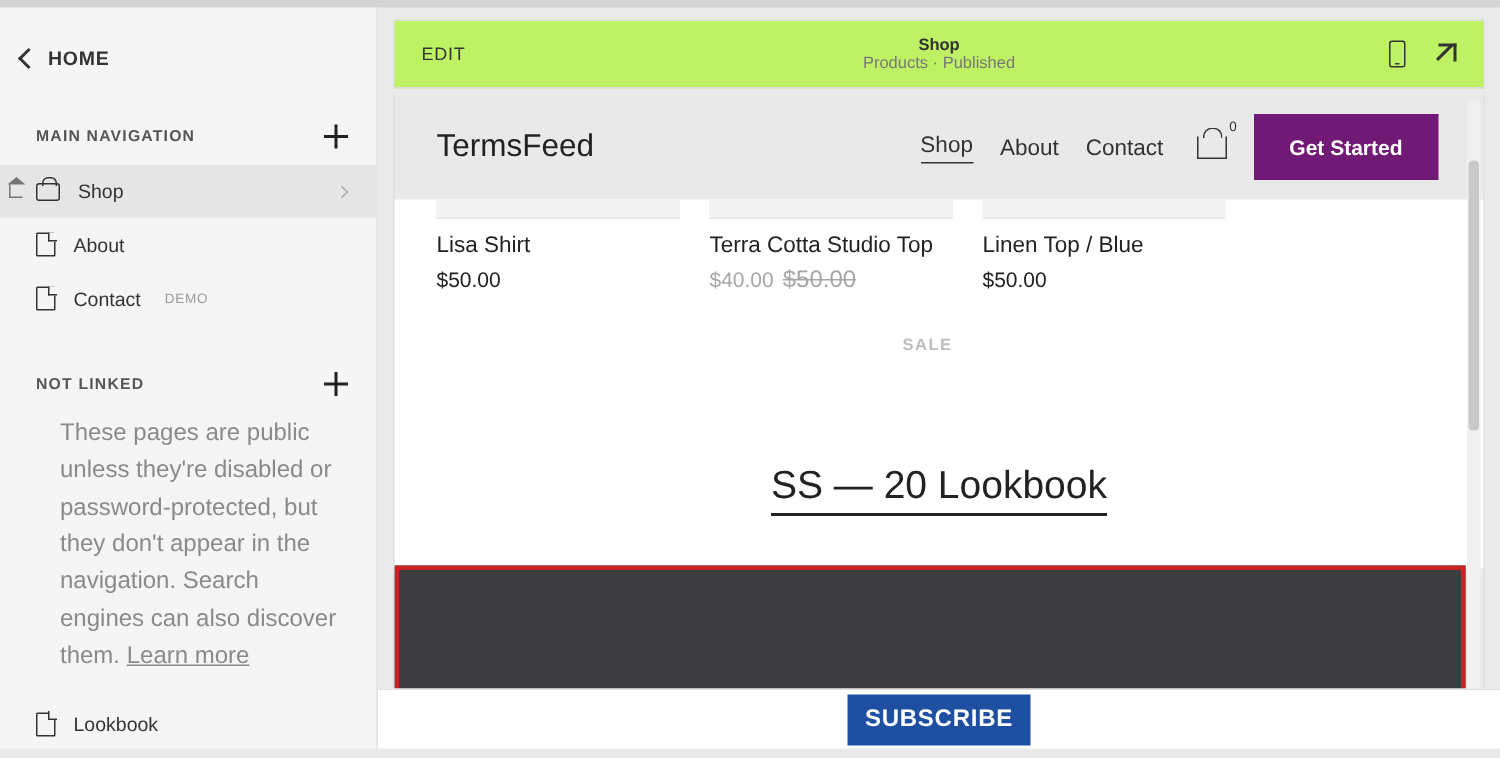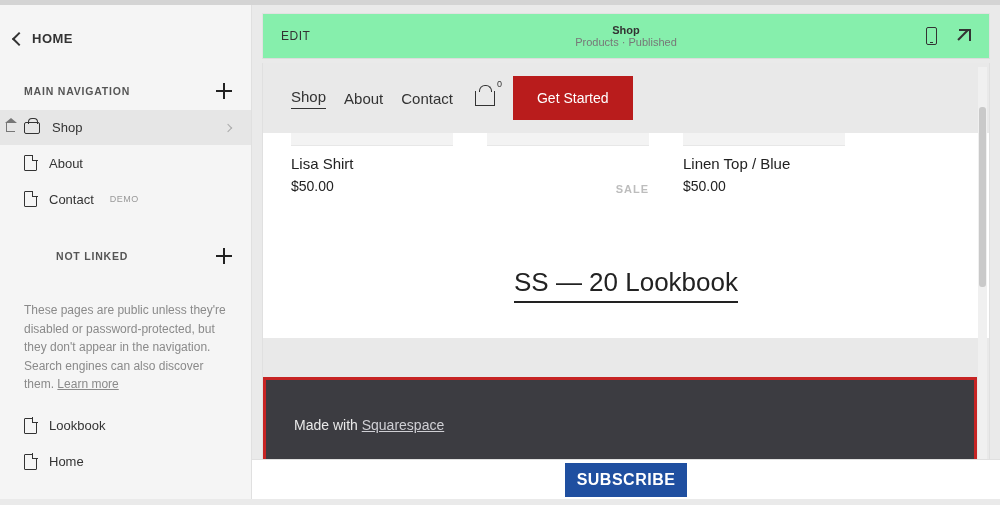--- a/index.html
+++ b/index.html
@@ -78,32 +78,31 @@
   }
   .cart-icon-sm::before {
     content:""; position:absolute; top:-5px; left:3px;
     width:8px; height:5px; border:1.5px solid #333; border-bottom:none;
     border-radius: 4px 4px 0 0;
   }
   .demo-tag {
     font-size: 9px; color: #999; letter-spacing: .5px; margin-left: 4px;
   }
   .not-linked-desc {
-    font-size: 12px; color: #8a8a8a; line-height: 1.55;
-    padding: 2px 22px 14px 24px;
-    margin-top: 24px;
+    font-size: 16px; color: #8a8a8a; line-height: 1.55;
+    padding: 2px 22px 14px 40px;
   }
   .not-linked-desc a { color:#8a8a8a; text-decoration: underline; }
   .trash-row { text-align:center; padding-top: 26px; color:#bbb; font-size:10px; }
 
   
   .preview-wrap { flex: 1; position: relative; padding: 0 10px 0 10px; }
   .editbar {
     margin-top: 8px;
-    background: #86efac; height: 46px;
+    background: #bef264; height: 46px;
     display:flex; align-items:center; justify-content:space-between;
     border: 1px solid #e2e2e2; border-bottom-color:#dcdcdc;
     padding: 0 18px;
     position: relative;
   }
   .editbar .center { position:absolute; left:50%; transform:translateX(-50%); text-align:center; font-size:11px; color:#333;}
   .editbar .center .line1 { font-weight:600; }
   .editbar .center .line2 { color:#777; }
   .editbar .edit { font-size:12px; letter-spacing:.5px; color:#333; }
   .editbar .right { display:flex; gap:20px; align-items:center; }
@@ -130,25 +129,25 @@
     display:flex; align-items:center; justify-content:space-between;
     padding: 0 30px 0 28px;
   }
   .brand { font-size:21px; font-weight:500; color:#222; }
   .site-nav { display:flex; align-items:center; gap:18px; font-size:15px; color:#333;}
   .site-nav .ul { border-bottom:1.5px solid #333; padding-bottom:3px;}
   .cart-lg { width:20px; height:15px; border:1.8px solid #333; border-top:none; position:relative; margin-left:4px;}
   .cart-lg::before{content:"";position:absolute;top:-6px;left:3px;width:11px;height:6px;border:1.8px solid #333;border-bottom:none;border-radius:6px 6px 0 0;}
   .cart-lg .count{position:absolute;top:-12px;right:-8px;font-size:9px;color:#333;}
   .get-started {
-    background:#b91c1c; color:#fff; font-size:14px; font-weight:400;
+    background:#701a75; color:#fff; font-size:14px; font-weight:700;
     padding: 14px 24px; border:none; cursor:pointer;
   }
   .site-body { background:#fff; padding: 0 28px 40px 28px; }
-  .products { display:flex; gap:34px; }
+  .products { display:flex; gap:20px; }
   .prod { width: 162px; }
   .prod .imgbar { height:12px; background:#f3f3f3; margin-bottom:10px; box-shadow: 0 1px 0 #e7e7e7;}
   .prod .name { font-size:15px; color:#222; margin-bottom:6px;}
   .prod .price { font-size:14px; color:#222;}
   .prod .oldprice { color:#a7a7a7; text-decoration:line-through; margin-left:6px;}
   .prod .sale { float:right; font-size:11px; font-weight:700; letter-spacing:1px; color:#bdbdbd; margin-top:28px;}
   .lookbook {
     text-align:center; font-size:26px; font-weight:500; color:#222;
     margin-top: 72px; 
   }
@@ -202,21 +201,21 @@
     <div class="nav-item">
       <span class="page-icon"></span>
       <span>About</span>
     </div>
     <div class="nav-item">
       <span class="page-icon"></span>
       <span>Contact</span>
       <span class="demo-tag">DEMO</span>
     </div>
 
-    <div class="section-header" style="padding-top:30px;margin-left:32px;">
+    <div class="section-header" style="padding-top:30px;">
       <span>NOT LINKED</span>
       <span class="plus"></span>
     </div>
     <div class="not-linked-desc">
       <span>These pages are public unless they're disabled or password-protected, but they don't appear in the navigation. Search engines can also discover them. </span><a href="#">Learn more</a>
     </div>
 
     <div class="nav-item">
       <span class="page-icon"></span>
       <span>Lookbook</span>
@@ -241,58 +240,60 @@
         <span class="arrow-out"></span>
       </div>
     </div>
 
     <div class="site-frame">
       <div class="scrollbar">
           <div class="thumb"></div>
         </div>
 
       <div class="site-header">
+        <div class="brand">TermsFeed</div>
         <div class="site-nav">
           <span class="ul">Shop</span>
           <span>About</span>
           <span>Contact</span>
           <span class="cart-lg">
               <span class="count">0</span>
             </span>
           <button class="get-started">Get Started</button>
         </div>
       </div>
 
       <div class="site-body">
         <div class="products">
           <div class="prod">
             <div class="imgbar"></div>
             <div class="name">Lisa Shirt</div>
             <div class="price">$50.00</div>
           </div>
           <div class="prod">
             <div class="imgbar"></div>
+            <div class="name">Terra Cotta Studio Top</div>
+            <div>
+              <span class="price" style="color:#a7a7a7">$40.00</span><span class="oldprice">$50.00</span>
+            </div>
             <div class="sale">SALE</div>
           </div>
           <div class="prod">
             <div class="imgbar"></div>
             <div class="name">Linen Top / Blue</div>
             <div class="price">$50.00</div>
           </div>
         </div>
 
         <div class="lookbook">
           <span>SS — 20 Lookbook</span>
         </div>
       </div>
 
       <div class="site-footer">
-        <span>
-          <span>Made with </span><a href="#">Squarespace</a>
-        </span>
       </div>
     </div>
 
     <div class="trialbar">
       <button class="subscribe">SUBSCRIBE</button>
     </div>
   </div>
 </div>
 
 </body></html>

